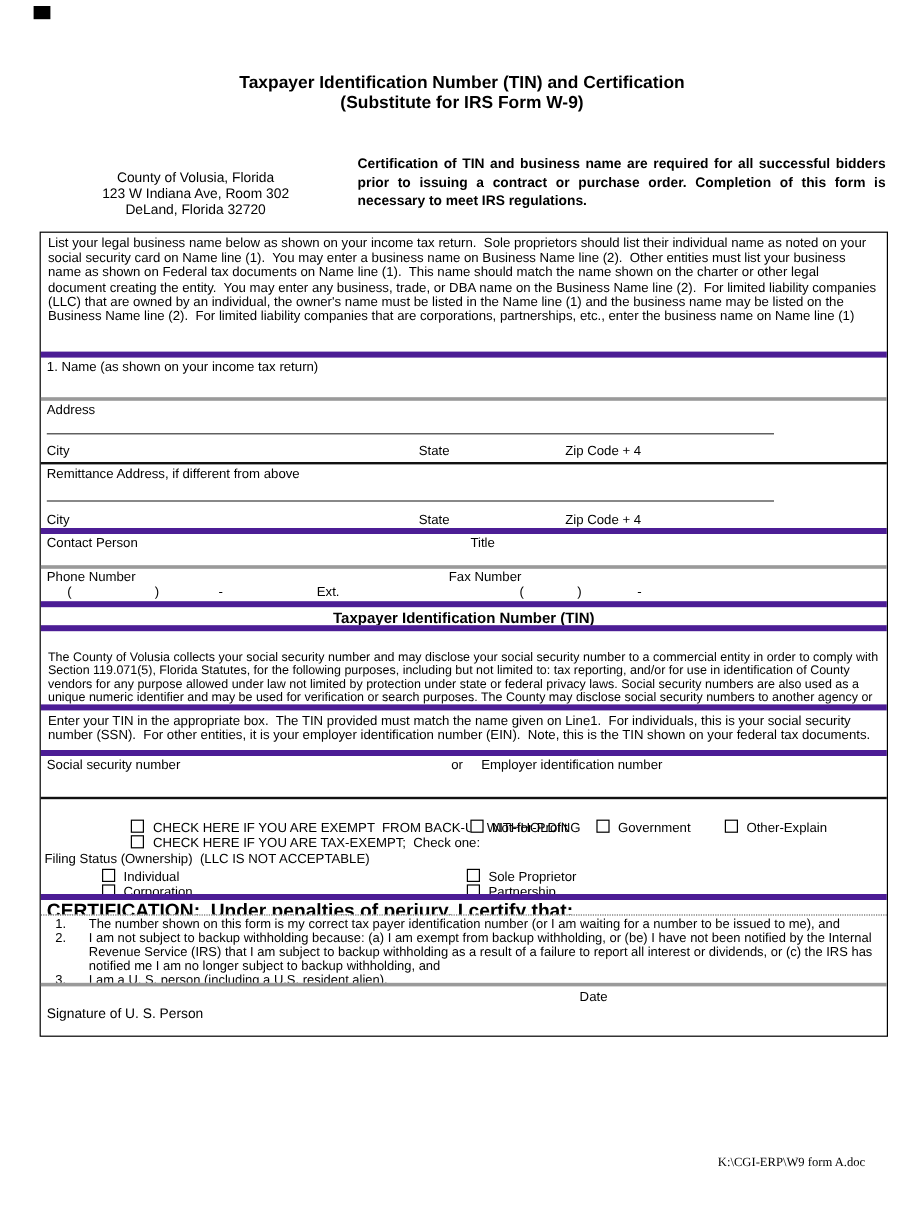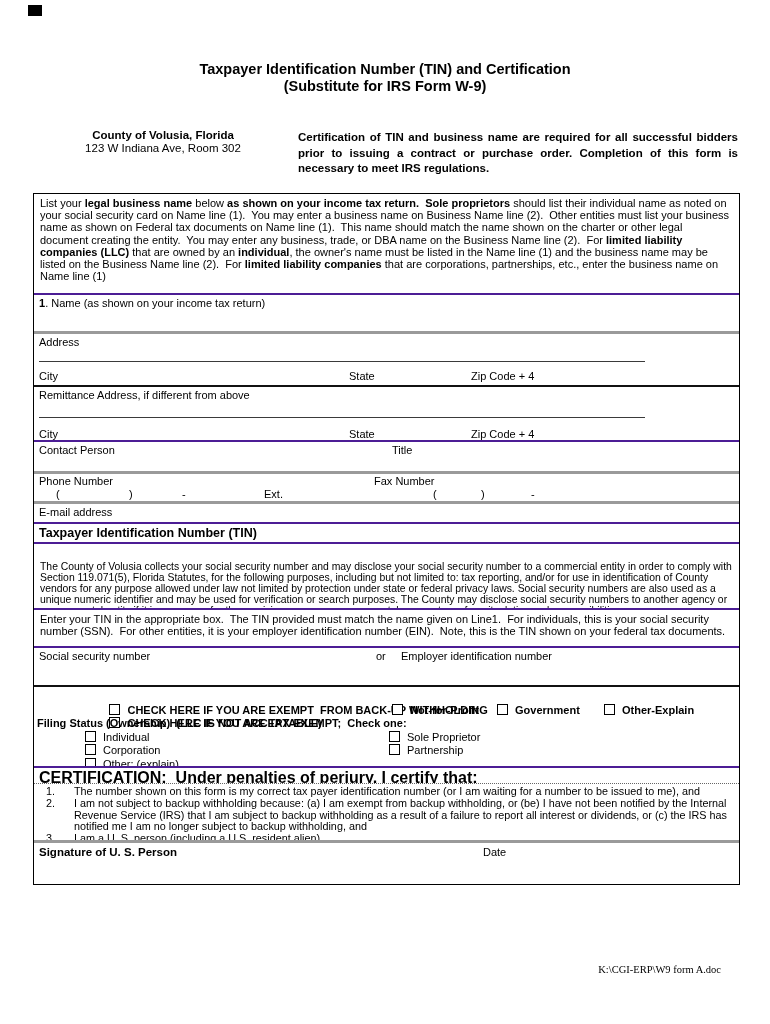--- a/index.html
+++ b/index.html
@@ -1,31 +1,31 @@
 <!DOCTYPE html>
 <html><head>
 <meta charset="utf-8">
 <style>
   html,body{margin:0;padding:0;background:#ffffff;}
   .page{position:relative;width:754px;height:1024px;background:#ffffff;overflow:hidden;
         font-family:"Liberation Sans","DejaVu Sans",sans-serif;color:#000;}
   .abs{position:absolute;}
-  .b{font-weight:bold;}
+  .b{font-weight:normal;margin-top:14px;}
   .pre{white-space:pre-wrap;}
   .corner{position:absolute;left:28px;top:5px;width:14px;height:11px;background:#000;}
   .title{position:absolute;top:61px;left:0;width:770px;text-align:center;
          font-weight:bold;font-size:14.5px;line-height:17px;}
   .agency{position:absolute;top:129px;left:33px;width:260px;text-align:center;
           font-size:11.5px;line-height:13px;}
   .notice{position:absolute;top:130px;left:298px;width:440px;font-weight:bold;
           font-size:11.5px;line-height:15.6px;text-align:justify;}
   .formtable{position:absolute;left:33px;top:193px;width:705px;border:1.5px solid #000;
              box-sizing:content-box;}
   .row{position:relative;box-sizing:border-box;width:100%;overflow:hidden;font-size:11px;}
-  .bt-thin{border-top:2px solid #4c1d95;}
+  .bt-thin{border-top:5px solid #4c1d95;}
   .bt-med{border-top:2px solid #111;}
   .bt-thick{border-top:3px solid #9a9a9a;}
   .bt-dot{border-top:1px dotted #666;}
   .para{padding:3px 6px;font-size:11px;line-height:12.2px;}
   .small{padding:17px 6px;font-size:10.4px;line-height:11.1px;}
   .fieldlabel{position:absolute;top:2px;left:5px;}
   .underline{position:absolute;left:5px;width:606px;border-bottom:1.5px solid #3a3a3a;height:0;}
   .cb{display:inline-block;width:9px;height:9px;border:1.2px solid #000;background:#fff;
       margin-right:7px;vertical-align:-1px;}
   .ckline{position:relative;height:13.5px;line-height:13.5px;font-size:11px;}
@@ -45,20 +45,21 @@
   <div class="corner"></div>
 
   <div class="title">
     <div>Taxpayer Identification Number (TIN) and Certification</div>
     <div>(Substitute for IRS Form W-9)</div>
   </div>
 
   <div class="agency">
     <div class="b">County of Volusia, Florida</div>
     <div>123 W Indiana Ave, Room 302</div>
+    <div>DeLand, Florida 32720</div>
   </div>
 
   <div class="notice">Certification of TIN and business name are required for all successful bidders prior to issuing a contract or purchase order.  Completion of this form is necessary to meet IRS regulations.</div>
 
   <div class="formtable">
 
     <div class="row para pre" style="height:99px;"><span>List your </span><span class="b">legal business name</span><span> below </span><span class="b">as shown on your income tax return.  Sole proprietors</span><span> should list their individual name as noted on your social security card on Name line (1).  You may enter a business name on Business Name line (2).  Other entities must list your business name as shown on Federal tax documents on Name line (1).  This name should match the name shown on the charter or other legal document creating the entity.  You may enter any business, trade, or DBA name on the Business Name line (2).  For </span><span class="b">limited liability companies (LLC)</span><span> that are owned by an </span><span class="b">individual</span><span>, the owner's name must be listed in the Name line (1) and the business name may be listed on the Business Name line (2).  For </span><span class="b">limited liability companies</span><span> that are corporations, partnerships, etc., enter the business name on Name line (1)</span></div>
 
     <div class="row bt-thin" style="height:38px;">
       <span class="fieldlabel"><span class="b">1</span><span>.  Name (as shown on your income tax return)</span></span>
@@ -97,25 +98,22 @@
         <span class="abs" style="left:22px;">(</span>
         <span class="abs" style="left:95px;">)</span>
         <span class="abs" style="left:148px;">-</span>
         <span class="abs" style="left:230px;">Ext.</span>
         <span class="abs" style="left:399px;">(</span>
         <span class="abs" style="left:447px;">)</span>
         <span class="abs" style="left:497px;">-</span>
       </div>
     </div>
 
-    <div class="row bt-thick" style="height:21px;">
-      <span class="fieldlabel">E-mail address</span>
-    </div>
 
-    <div class="row bt-thin sechdr" style="height:20px;">Taxpayer Identification Number (TIN)</div>
+    <div class="row bt-thin sechdr" style="height:20px;text-align:center;">Taxpayer Identification Number (TIN)</div>
 
     <div class="row bt-thin small" style="height:66px;">The County of Volusia collects your social security number and may disclose your social security number to a commercial entity in order to comply with Section 119.071(5), Florida Statutes, for the following purposes, including but not limited to: tax reporting, and/or for use in identification of County vendors for any purpose allowed under law not limited by protection under state or federal privacy laws. Social security numbers are also used as a unique numeric identifier and may be used for verification or search purposes. The County may disclose social security numbers to another agency or governmental entity if it is necessary for the receiving agency or governmental agency to perform its duties and responsibilities.</div>
 
     <div class="row bt-thin para pre" style="height:38px;line-height:12px;">Enter your TIN in the appropriate box.  The TIN provided must match the name given on Line1.  For individuals, this is your social security number (SSN).  For other entities, it is your employer identification number (EIN).  Note, this is the TIN shown on your federal tax documents.</div>
 
     <div class="row bt-thin" style="height:39px;">
       <span class="fieldlabel">Social security number</span>
       <span class="abs" style="top:2px;left:342px;">or</span>
       <span class="abs" style="top:2px;left:367px;">Employer identification number</span>
     </div>

